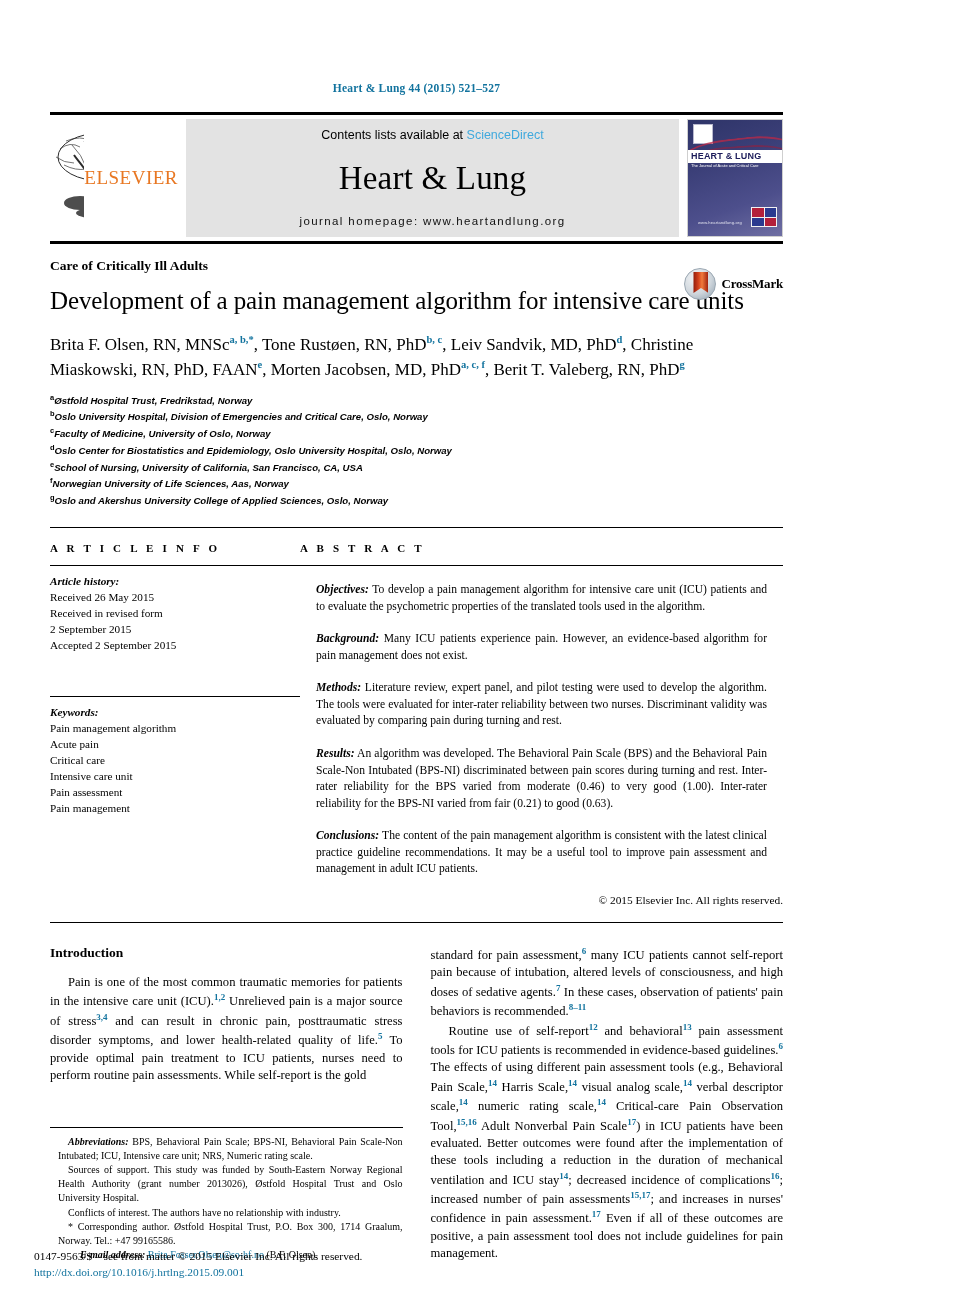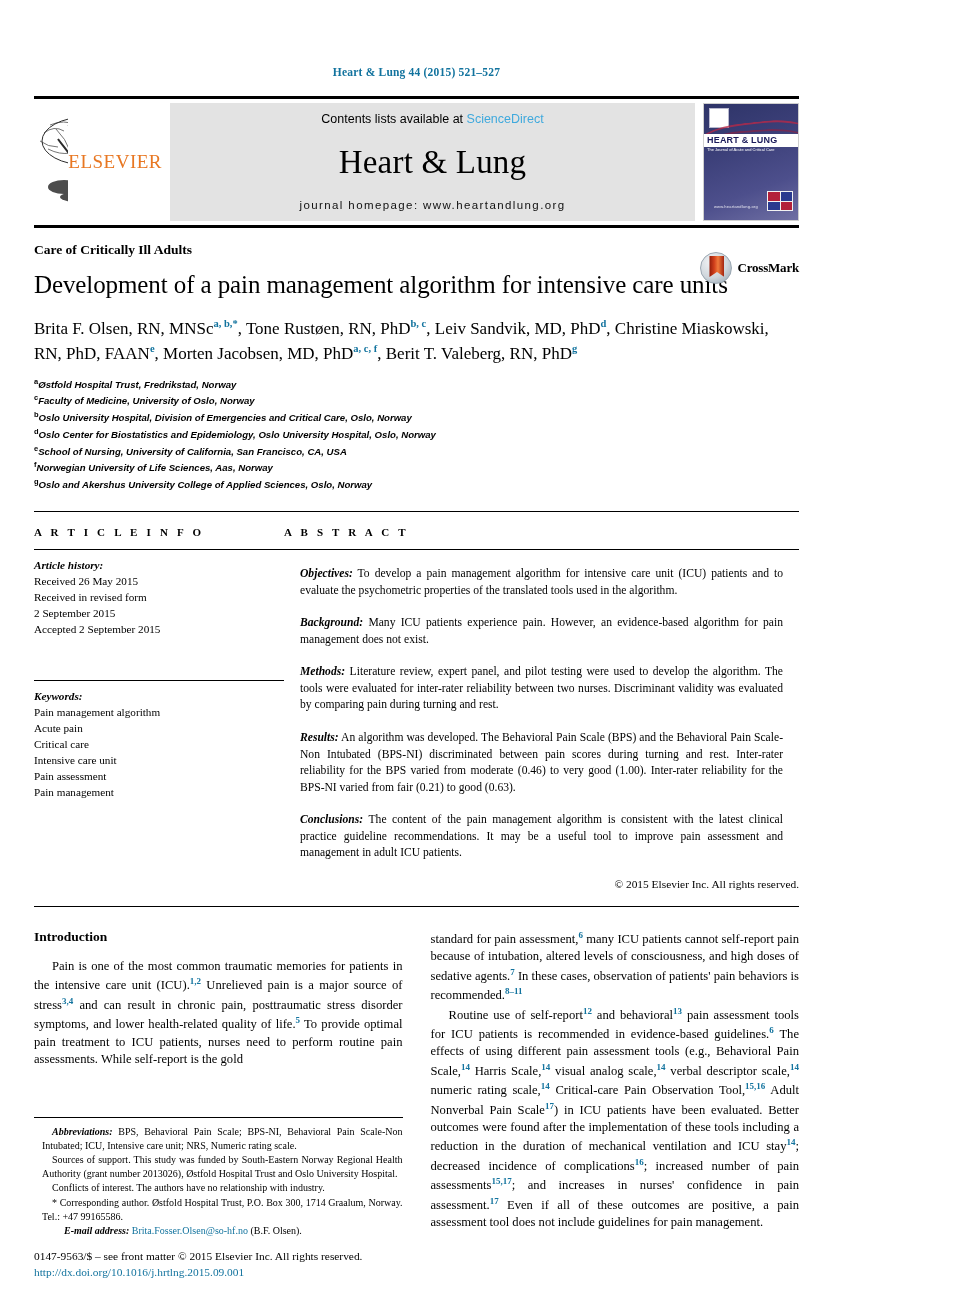--- a/index.html
+++ b/index.html
@@ -7,21 +7,21 @@
   body {
     width: 960px;
     height: 1305px;
     background: #ffffff;
     font-family: "Liberation Serif", serif;
     color: #000000;
     position: relative;
     overflow: hidden;
   }
 
-  .page { width: 833px; height: 1305px; position: relative; padding: 0; }
+  .page { width: 833px; height: 1305px; position: relative; padding: 16px; }
 
   
   .running-head {
     text-align: center;
     font-family: "Liberation Serif", serif;
     font-size: 11.5px;
     font-weight: bold;
     color: #12739e;
     padding-top: 66px;
     letter-spacing: .2px;
@@ -410,22 +410,22 @@
     <div class="crossmark">
       <div class="cm-logo"></div>
       <div class="cm-text">CrossMark</div>
     </div>
 
     <div class="section-kicker">Care of Critically Ill Adults</div>
     <h1 class="article-title">Development of a pain management algorithm for intensive care units</h1>
     <div class="authors">Brita F. Olsen, RN, MNSc<sup>a, b,*</sup>, Tone Rustøen, RN, PhD<sup>b, c</sup>, Leiv Sandvik, MD, PhD<sup>d</sup>, Christine Miaskowski, RN, PhD, FAAN<sup>e</sup>, Morten Jacobsen, MD, PhD<sup>a, c, f</sup>, Berit T. Valeberg, RN, PhD<sup>g</sup></div>
     <div class="affiliations">
       <div><sup>a</sup><span>Østfold Hospital Trust, Fredrikstad, Norway</span></div>
+      <div><sup>b</sup><span>Oslo University Hospital, Division of Emergencies and Critical Care, Oslo, Norway</span></div>
       <div><sup>c</sup><span>Faculty of Medicine, University of Oslo, Norway</span></div>
-      <div><sup>b</sup><span>Oslo University Hospital, Division of Emergencies and Critical Care, Oslo, Norway</span></div>
       <div><sup>d</sup><span>Oslo Center for Biostatistics and Epidemiology, Oslo University Hospital, Oslo, Norway</span></div>
       <div><sup>e</sup><span>School of Nursing, University of California, San Francisco, CA, USA</span></div>
       <div><sup>f</sup><span>Norwegian University of Life Sciences, Aas, Norway</span></div>
       <div><sup>g</sup><span>Oslo and Akershus University College of Applied Sciences, Oslo, Norway</span></div>
     </div>
   </div>
 
   <div class="info-abstract">
 
     <div class="col-info">

